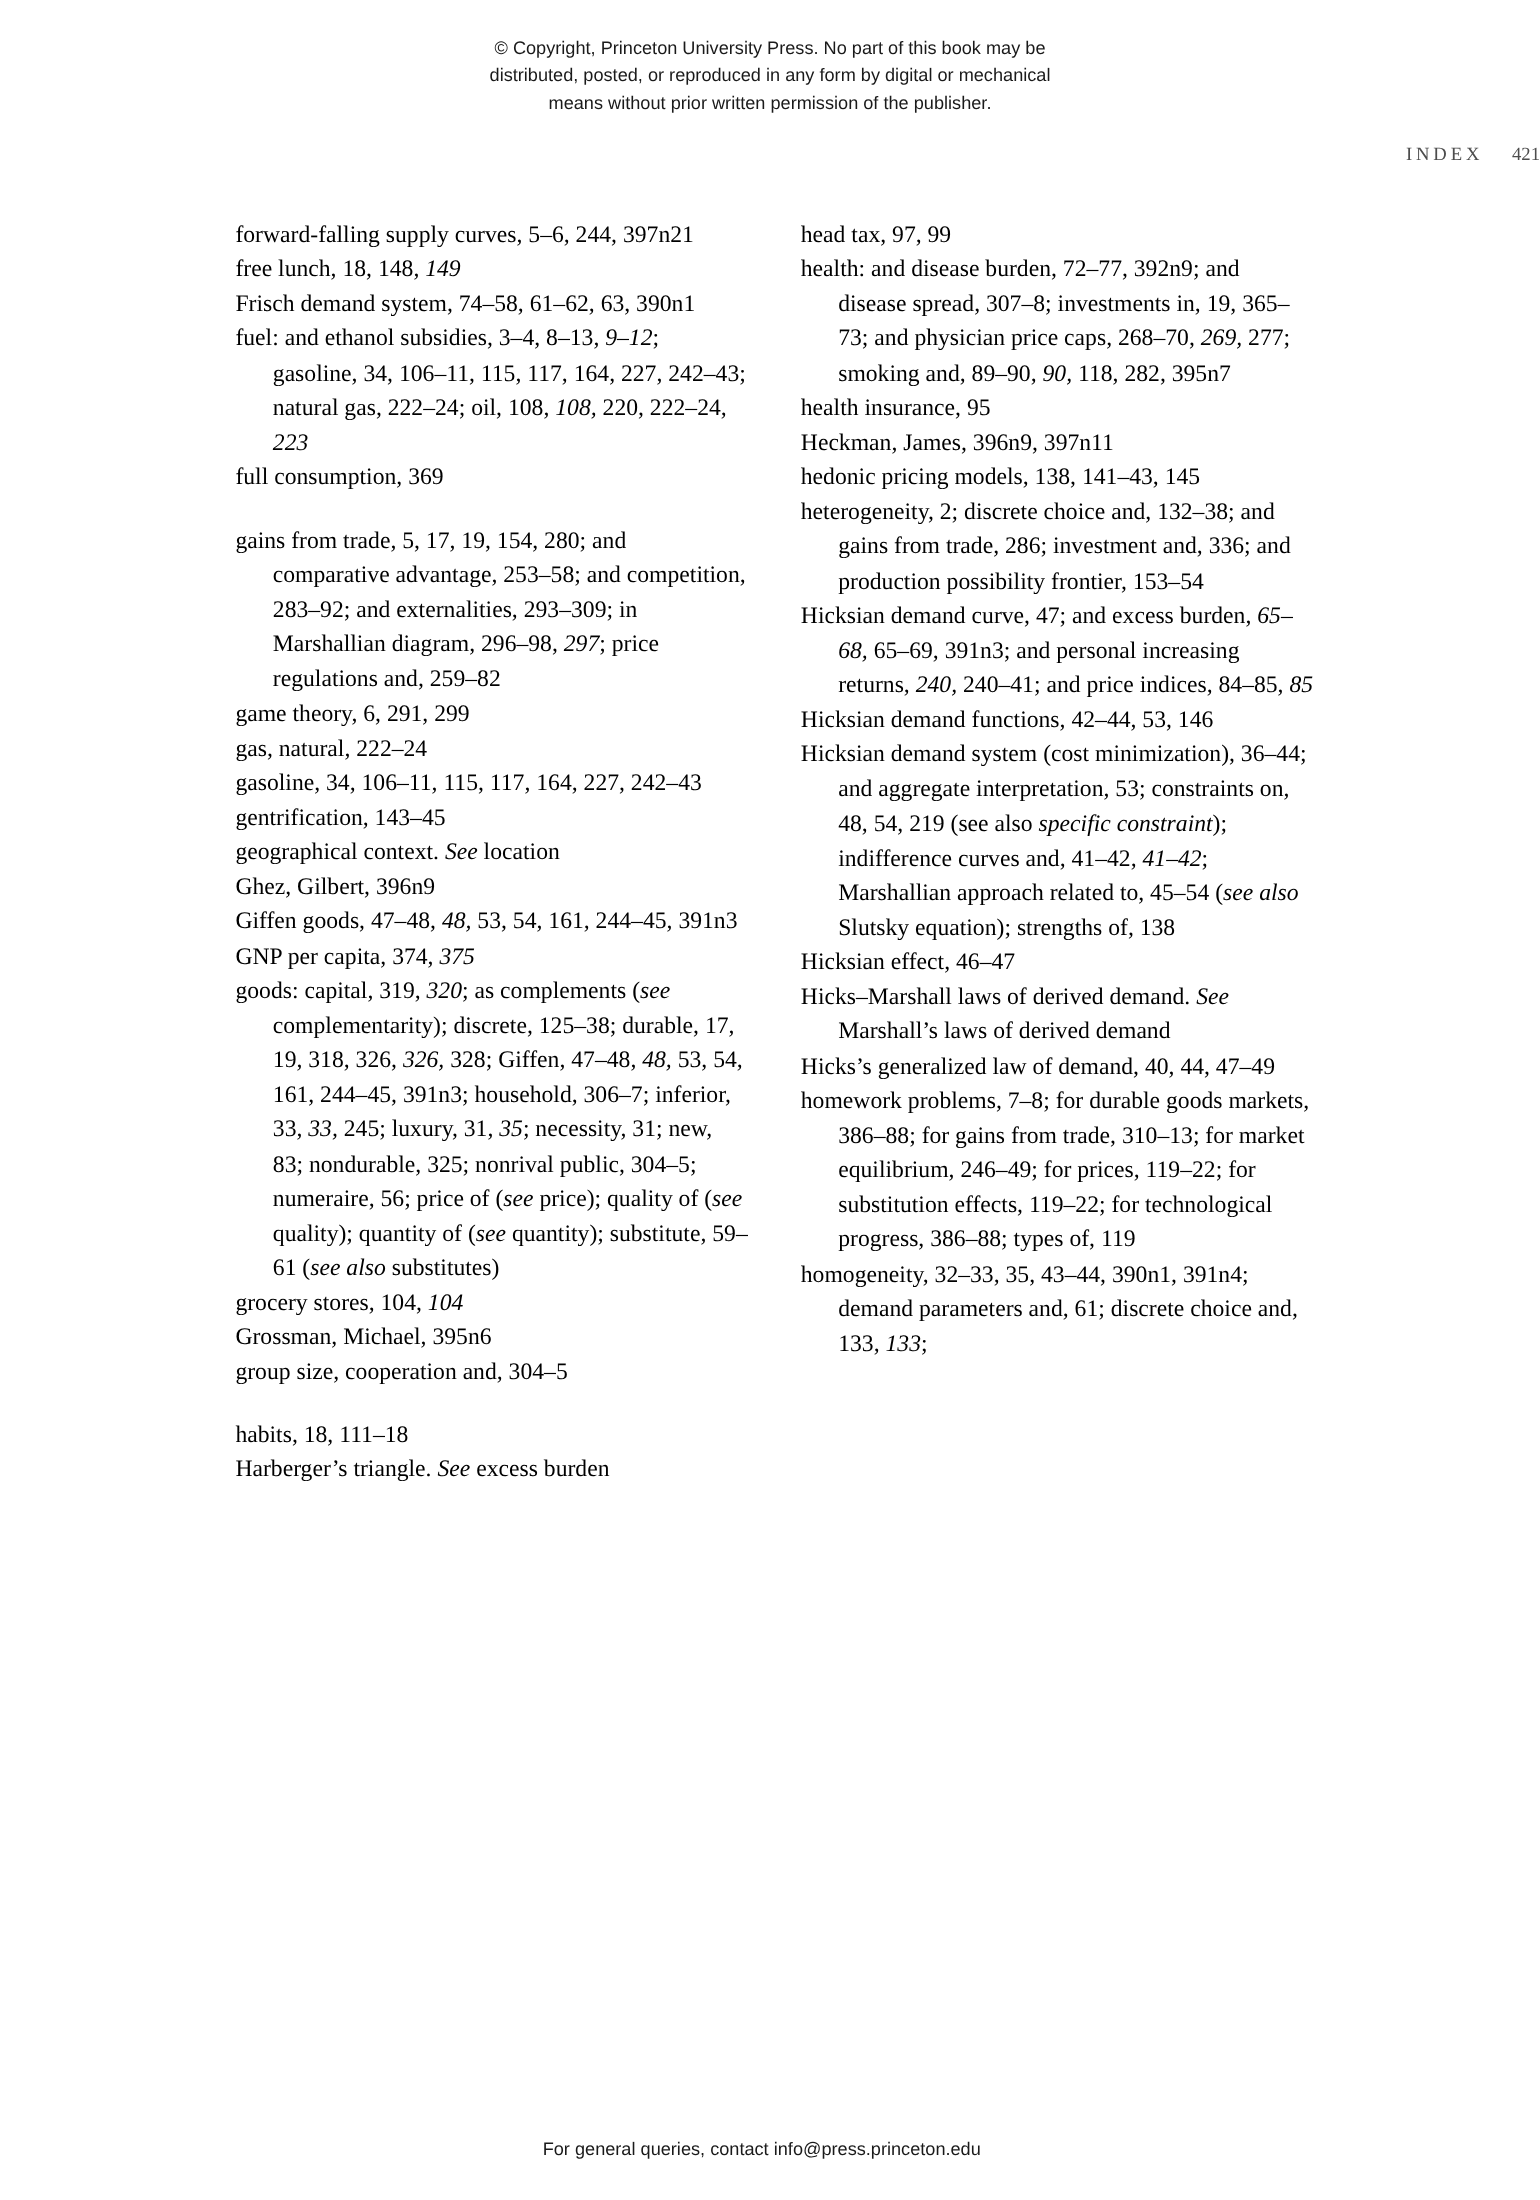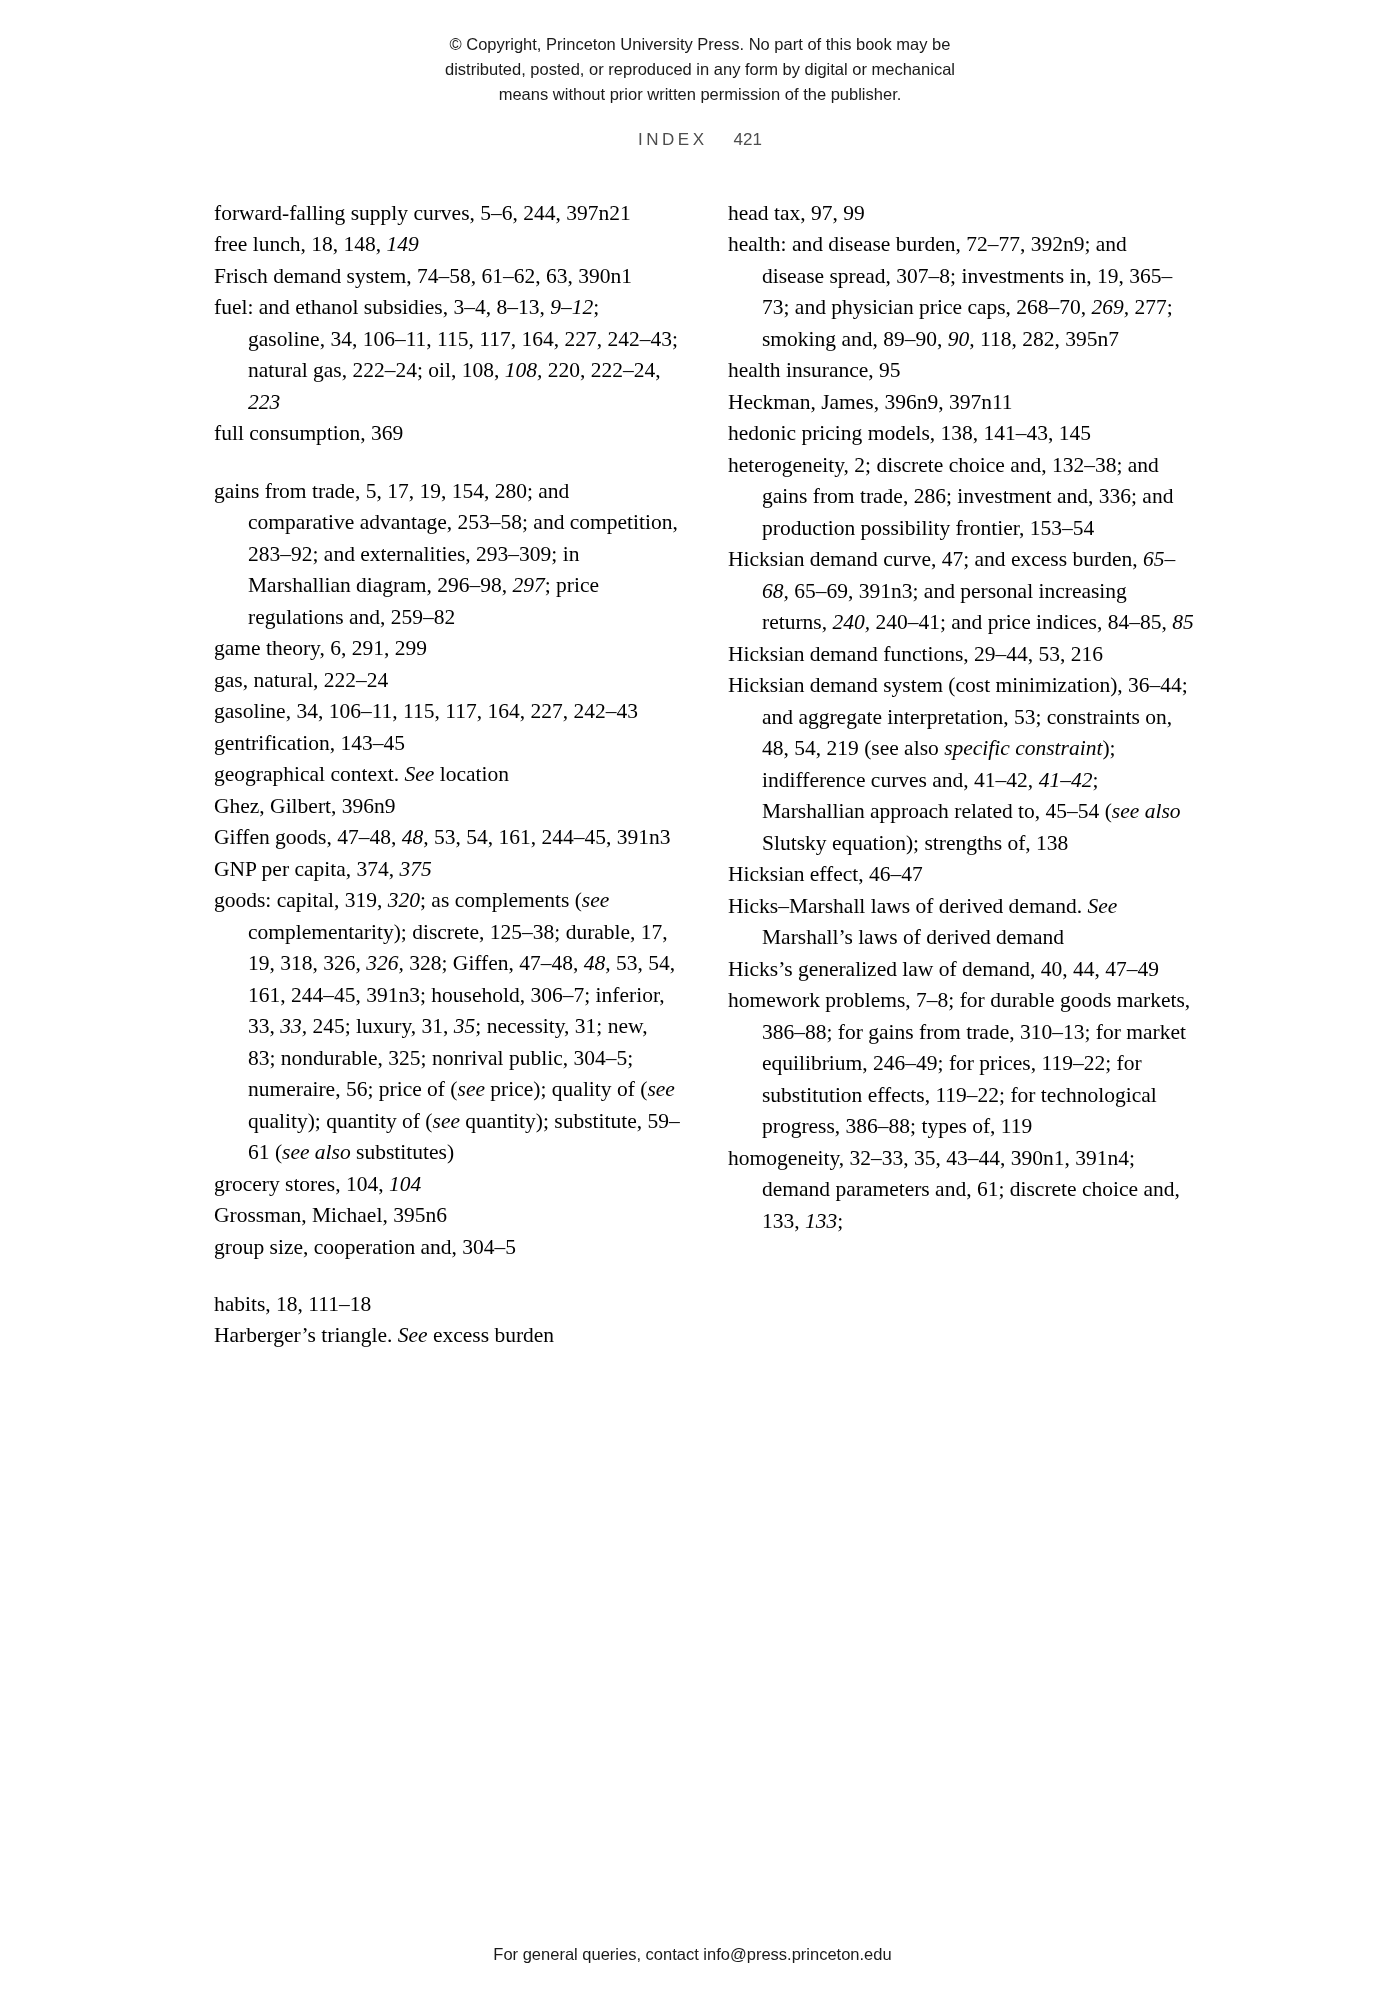--- a/index.html
+++ b/index.html
@@ -36,22 +36,22 @@
     text-align: center;
     font-family: "Liberation Sans", sans-serif;
     font-size: 16.5px;
     color: #1a1a1a;
   }
   .running-head {
     position: absolute;
     top: 130px;
     left: 0;
     width: 1400px;
-    text-align: center;
-    font-family: Liberation Sans, sans-serif;
+    text-align: right;
+    font-family: Liberation Serif, serif;
     font-size: 17px;
     letter-spacing: 3.5px;
     color: #4d4d4d;
   }
   .running-head .folio {
     margin-left: 26px;
     letter-spacing: 0;
     font-size: 17px;
     color: #4d4d4d;
   }
@@ -127,21 +127,21 @@
         <p class="entry"><span class="first">Harberger’s triangle. <i>See</i> excess burden</span></p>
       </div>
     <div class="col" id="col-right">
         <p class="entry"><span class="first">head tax, 97, 99</span></p>
         <p class="entry"><span class="first">health: and disease burden, 72–77, 392n9; and disease spread, 307–8; investments in, 19, 365–73; and physician price caps, 268–70, <i>269,</i> 277; smoking and, 89–90, <i>90,</i> 118, 282, 395n7</span></p>
         <p class="entry"><span class="first">health insurance, 95</span></p>
         <p class="entry"><span class="first">Heckman, James, 396n9, 397n11</span></p>
         <p class="entry"><span class="first">hedonic pricing models, 138, 141–43, 145</span></p>
         <p class="entry"><span class="first">heterogeneity, 2; discrete choice and, 132–38; and gains from trade, 286; investment and, 336; and production possibility frontier, 153–54</span></p>
         <p class="entry"><span class="first">Hicksian demand curve, 47; and excess burden, <i>65–68,</i> 65–69, 391n3; and personal increasing returns, <i>240,</i> 240–41; and price indices, 84–85, <i>85</i></span></p>
-        <p class="entry"><span class="first">Hicksian demand functions, 29–44, 53, 216</span></p>
+        <p class="entry"><span class="first">Hicksian demand functions, 42–44, 53, 146</span></p>
         <p class="entry"><span class="first">Hicksian demand system (cost minimization), 36–44; and aggregate interpretation, 53; constraints on, 48, 54, 219 (see also <i>specific constraint</i>); indifference curves and, 41–42, <i>41–42</i>; Marshallian approach related to, 45–54 (<i>see also</i> Slutsky equation); strengths of, 138</span></p>
         <p class="entry"><span class="first">Hicksian effect, 46–47</span></p>
         <p class="entry"><span class="first">Hicks–Marshall laws of derived demand. <i>See</i> Marshall’s laws of derived demand</span></p>
         <p class="entry"><span class="first">Hicks’s generalized law of demand, 40, 44, 47–49</span></p>
         <p class="entry"><span class="first">homework problems, 7–8; for durable goods markets, 386–88; for gains from trade, 310–13; for market equilibrium, 246–49; for prices, 119–22; for substitution effects, 119–22; for technological progress, 386–88; types of, 119</span></p>
         <p class="entry"><span class="first">homogeneity, 32–33, 35, 43–44, 390n1, 391n4; demand parameters and, 61; discrete choice and, 133, <i>133</i>;</span></p>
       </div>
   </div>
 
   <div class="footer">For general queries, contact info@press.princeton.edu</div>

